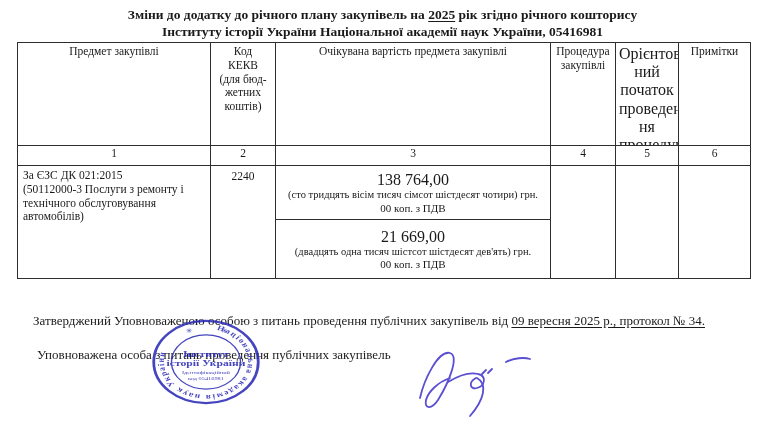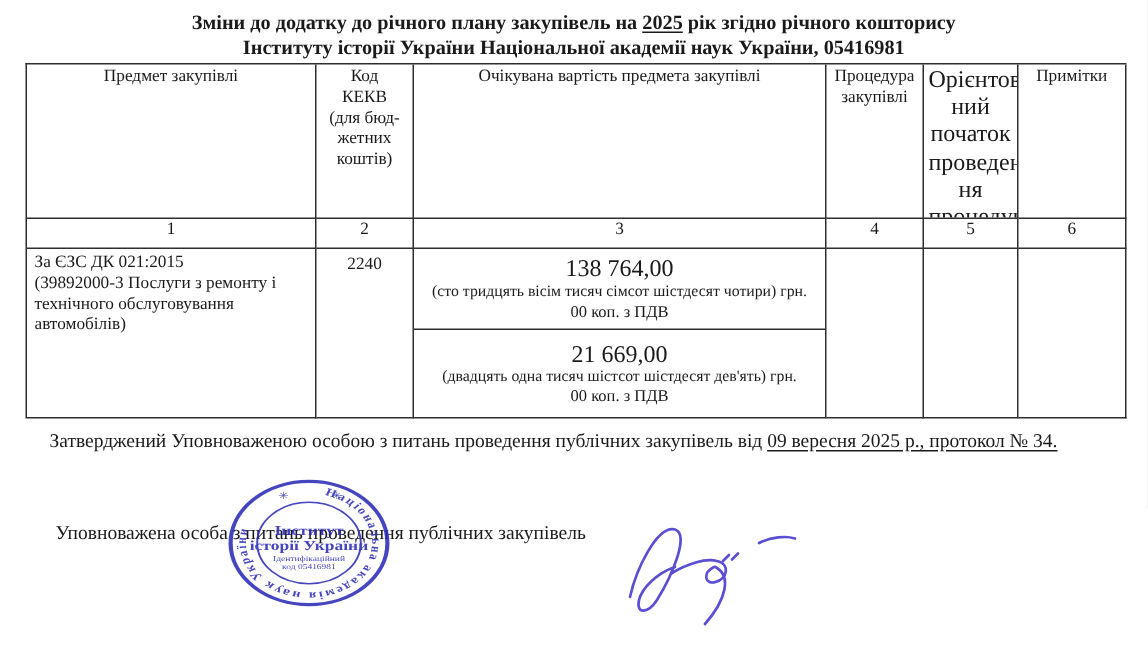--- a/index.html
+++ b/index.html
@@ -24,21 +24,21 @@
   .kekv{text-align:center;padding-top:4px;}
   .valcell{padding:0;display:flex;flex-direction:column;}
   .valhalf{flex:0 0 53px;display:flex;flex-direction:column;justify-content:center;
            text-align:center;border-bottom:1px solid #2e2e2e;}
   .valhalf:last-child{flex:1 1 auto;border-bottom:none;text-align:center;}
   .amount{font-size:16px;}
   .words{font-size:10.5px;}
   .kop{font-size:11px;}
   
   .f-line{position:absolute;font-size:13px;white-space:nowrap;}
-  #approved{left:33px;top:286px;}
+  #approved{left:33px;top:313px;}
   #authorized{left:37px;top:347px;}
   #signer{left:608px;top:349px;}
   
   #stamp{position:absolute;left:150px;top:318px;opacity:0.88;}
   #signature{position:absolute;left:408px;top:340px;}
 </style>
 </head>
 <body>
 
 <div id="page">
@@ -70,21 +70,21 @@
     <div class="cell hd">Примітки</div>
 
     <div class="cell num">1</div>
     <div class="cell num">2</div>
     <div class="cell num">3</div>
     <div class="cell num">4</div>
     <div class="cell num">5</div>
     <div class="cell num">6</div>
 
     <div class="cell subject">За ЄЗС ДК 021:2015
-(39892000-3 Послуги з ремонту і технічного обслуговування автомобілів)</div>
+(50112000-3 Послуги з ремонту і технічного обслуговування автомобілів)</div>
     <div class="cell kekv">2240</div>
     <div class="cell valcell">
       <div class="valhalf">
         <div class="amount">138 764,00</div>
         <div class="words">(сто тридцять вісім тисяч сімсот шістдесят чотири) грн.</div>
         <div class="kop">00 коп. з ПДВ</div>
       </div>
       <div class="valhalf">
         <div class="amount">21 669,00</div>
         <div class="words">(двадцять одна  тисяч шістсот шістдесят дев'ять)  грн.</div>

